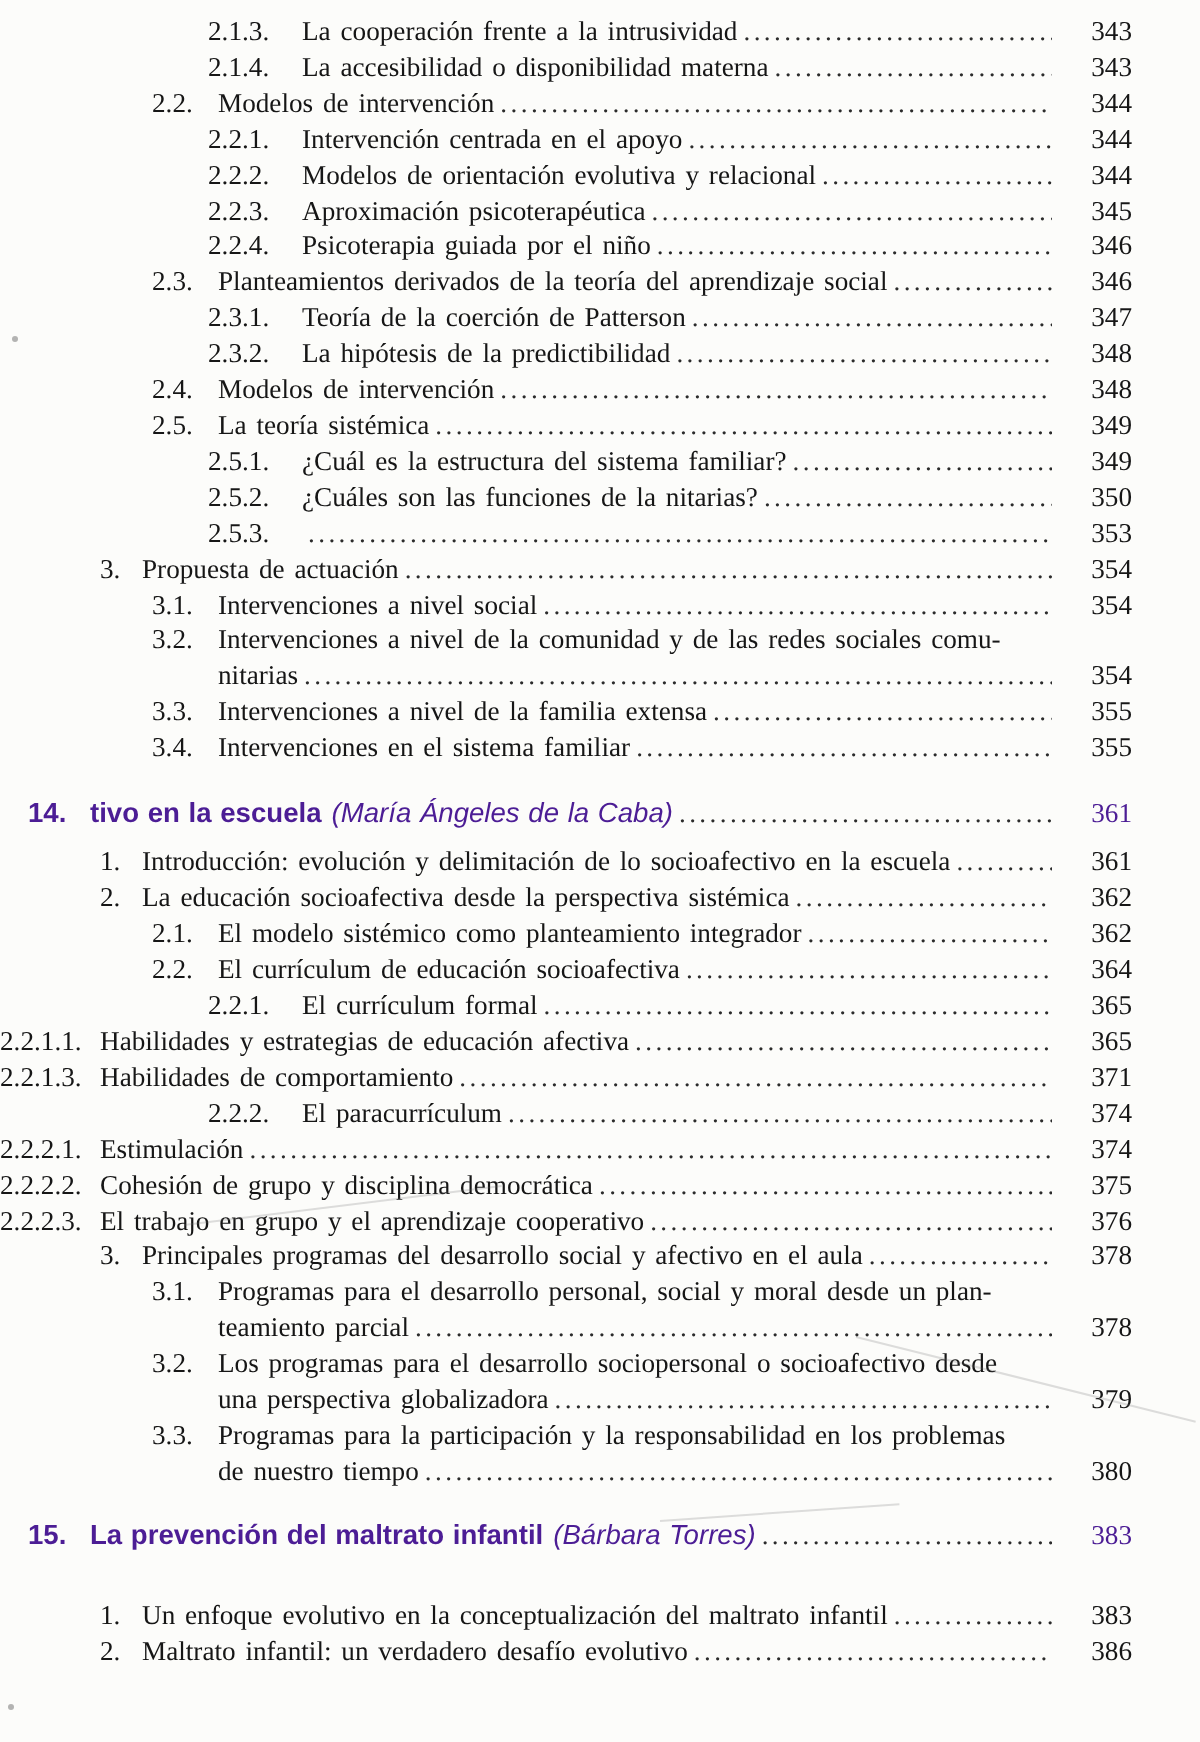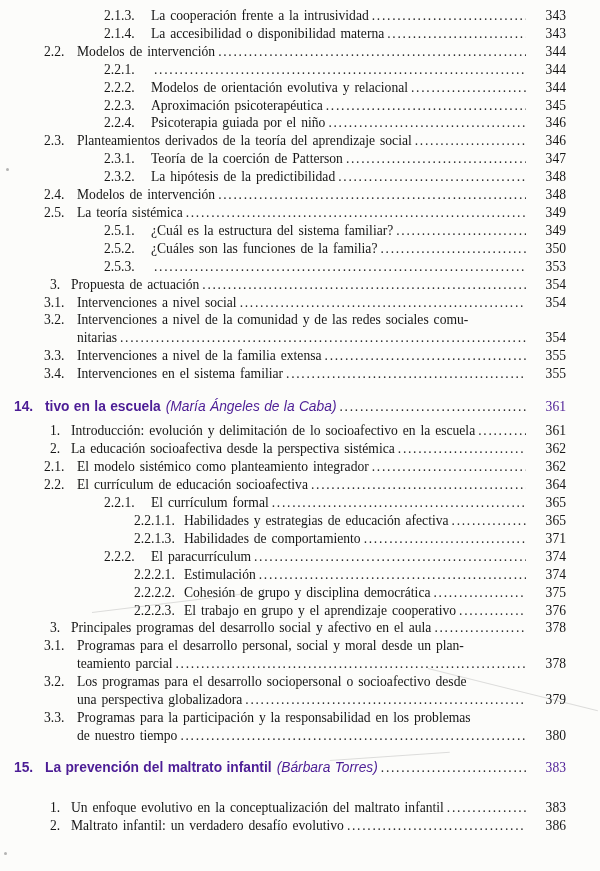--- a/index.html
+++ b/index.html
@@ -9,23 +9,23 @@
     font-family:"Liberation Serif", serif;
     font-size:13.6px;color:#161616;
     word-spacing:1.5px;
   }
   .page{position:relative;width:600px;height:832px;}
   .toc{padding:7px 34px 0 0;}
 
   .row{display:flex;align-items:baseline;line-height:17.9px;}
   .num{flex:none;}
   .l1 .num{margin-left:50px;width:21px;}
-  .l2 .num{margin-left:44px;width:33px;font-family:Liberation Serif, serif;}
+  .l2 .num{margin-left:76px;width:33px;font-family:Liberation Serif, serif;}
   .l3 .num{margin-left:104px;width:47px;}
-  .l4 .num{margin-left:134px;width:50px;}
+  .l4 .num{width:50px;}
   .t1{flex:none;white-space:nowrap;}
 
   .leader{flex:1;overflow:hidden;white-space:nowrap;margin-left:3px;}
   .leader::after{
     content:"..........................................................................................................................................................";
     letter-spacing:1.7px;color:#2b2b2b;
   }
   .pg{flex:none;width:32px;text-align:right;margin-left:8px;}
 
   .chapter{
@@ -65,20 +65,21 @@
         <span class="pg">343</span>
       </div>
       <div class="row l2">
         <span class="num">2.2.</span>
         <span class="t1">Modelos de intervención</span>
         <span class="leader"></span>
         <span class="pg">344</span>
       </div>
       <div class="row l3">
         <span class="num">2.2.1.</span>
+        <span class="t1">Intervención centrada en el apoyo</span>
         <span class="leader"></span>
         <span class="pg">344</span>
       </div>
       <div class="row l3">
         <span class="num">2.2.2.</span>
         <span class="t1">Modelos de orientación evolutiva y relacional</span>
         <span class="leader"></span>
         <span class="pg">344</span>
       </div>
       <div class="row l3">
@@ -124,21 +125,21 @@
         <span class="pg">349</span>
       </div>
       <div class="row l3">
         <span class="num">2.5.1.</span>
         <span class="t1">¿Cuál es la estructura del sistema familiar?</span>
         <span class="leader"></span>
         <span class="pg">349</span>
       </div>
       <div class="row l3">
         <span class="num">2.5.2.</span>
-        <span class="t1">¿Cuáles son las funciones de la familia?</span>
+        <span class="t1">¿Cuáles son las funciones de la nitarias?</span>
         <span class="leader"></span>
         <span class="pg">350</span>
       </div>
       <div class="row l3">
         <span class="num">2.5.3.</span>
         <span class="leader"></span>
         <span class="pg">353</span>
       </div>
       <div class="row l1">
         <span class="num">3.</span>

